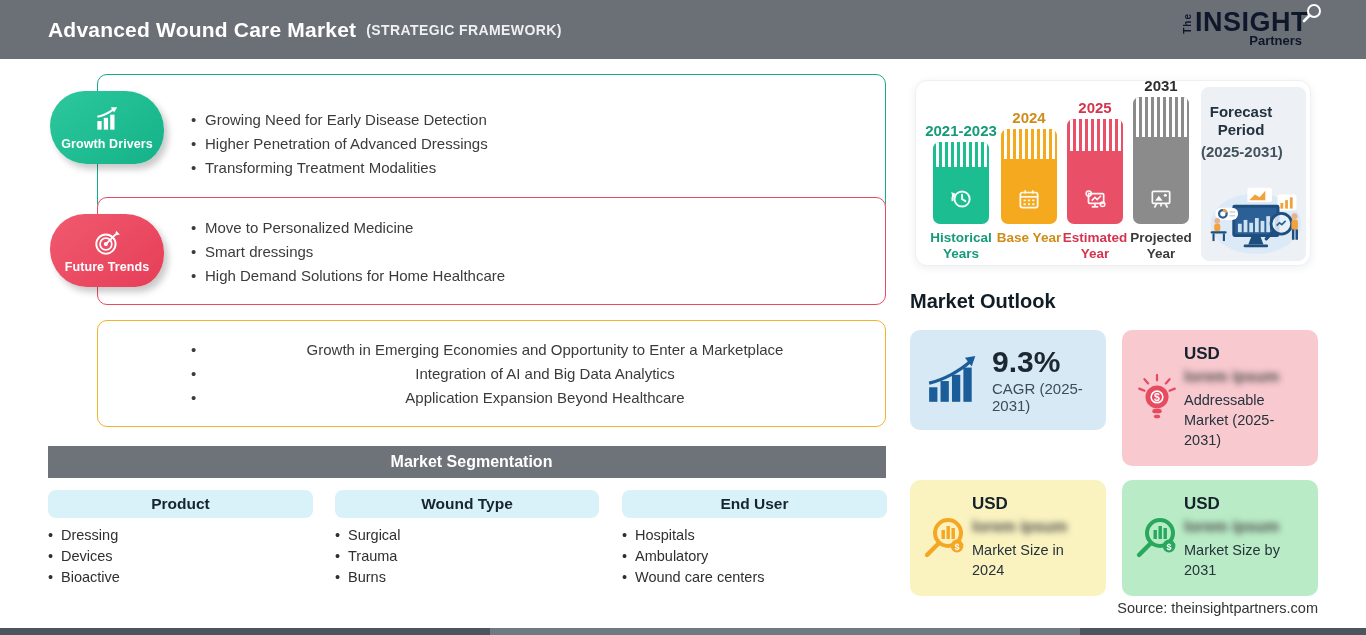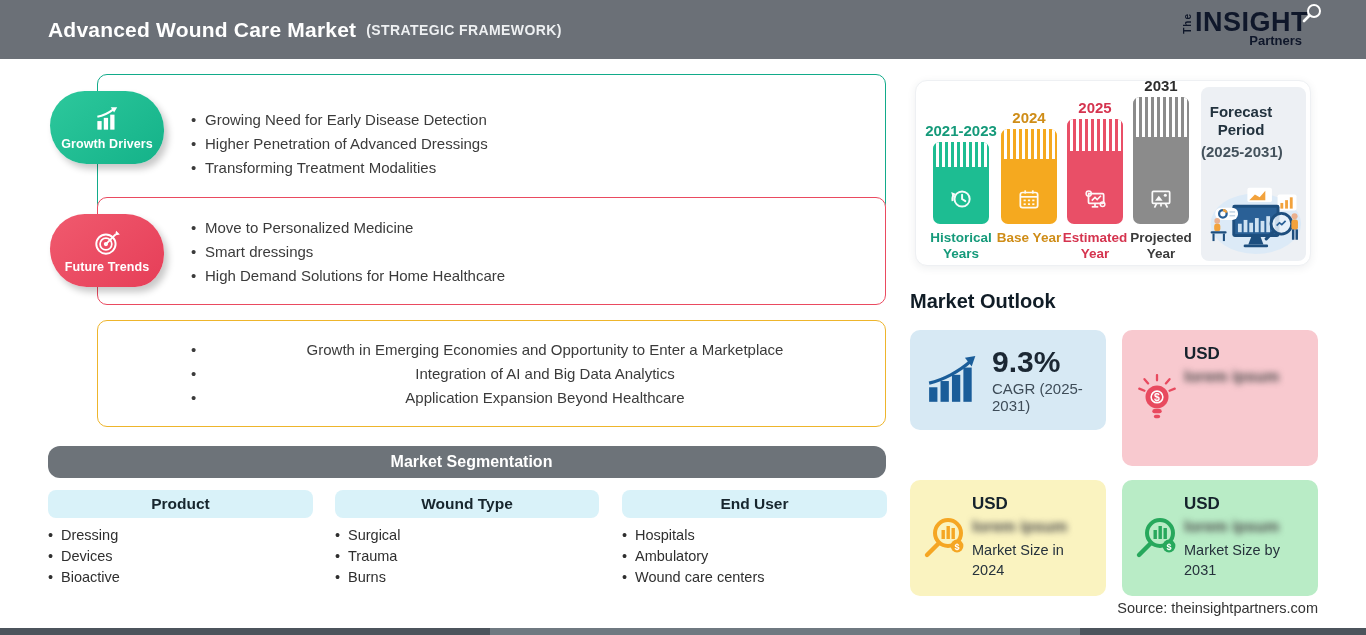--- a/index.html
+++ b/index.html
@@ -30,21 +30,21 @@
   .driver-pill { position:absolute; width:114px; height:73px; border-radius:36px 40px 30px 38px / 36px 40px 34px 40px;
                  display:flex; flex-direction:column; align-items:center; justify-content:center; gap:2px;
                  box-shadow:4px 5px 7px rgba(0,0,0,.22); z-index:3; }
   .pill0 { left:50px; top:91px;  background:linear-gradient(140deg,#2dc89c,#14b289); }
   .pill1 { left:50px; top:214px; background:linear-gradient(140deg,#f05a6e,#e63e58); }
   .pill2 { left:50px; top:337px; background:linear-gradient(140deg,#f8ae35,#f2980d); }
   .pill-icon { width:30px; height:30px; display:block; }
   .pill-label { color:#fff; font-size:12.5px; font-weight:700; letter-spacing:.1px; }
 
   
-  .seg-bar { position:absolute; left:48px; top:446px; width:838px; height:32px; background:#6d7379; border-radius:12px;
+  .seg-bar { position:absolute; left:48px; top:446px; width:838px; height:32px; background:#6d7379; border-radius:0;
              display:flex; align-items:center; justify-content:center; color:#fff; font-size:16px; font-weight:700;padding-left:9px; }
   .seg-chip { position:absolute; top:490px; height:28px; background:#d9f2f9; border-radius:8px;
               display:flex; align-items:center; justify-content:center; font-size:15.5px; font-weight:700; color:#17262e; }
   .chip0 { left:48px;  width:265px; }
   .chip1 { left:335px; width:264px; }
   .chip2 { left:622px; width:265px; }
   .seg-list { position:absolute; top:525px; list-style:none; width:280px; }
   .list0 { left:48px; } .list1 { left:335px; } .list2 { left:622px; }
   .seg-list li { position:relative; padding-left:13px; font-size:14.5px; color:#2f2f2f; line-height:21px; }
   .seg-list li::before { content:"•"; position:absolute; left:0; color:#2f2f2f; }
@@ -325,20 +325,21 @@
       <line x1="37" y1="14" x2="32" y2="16" stroke="#e84a5f" stroke-width="2.2" stroke-linecap="round"></line>
       <circle cx="20" cy="22" r="11" fill="#e84a5f"></circle>
       <circle cx="20" cy="22" r="5.6" fill="none" stroke="#ffffff" stroke-width="1.5"></circle>
       <text x="20" y="25.8" font-size="10" font-weight="bold" fill="#ffffff" text-anchor="middle" font-family="Liberation Sans, sans-serif">$</text>
       <rect x="15.5" y="33.6" width="9" height="4" rx="2" fill="#e84a5f"></rect>
       <rect x="17" y="39" width="6" height="3.4" rx="1.7" fill="#e84a5f"></rect>
     </svg>
     <div class="ol-text">
       <span class="ol-cur">USD</span>
       <span class="ol-blur">lorem ipsum</span>
+      <span class="ol-label">Addressable Market (2025-2031)</span>
     </div>
   </div>
 
   <div class="ol-card c-yellow">
     <svg class="ol-side-icon" viewBox="0 0 46 46">
       <circle cx="26" cy="18" r="13" fill="none" stroke="#f5a623" stroke-width="4"></circle>
       <rect x="19.5" y="15" width="3.4" height="9" fill="#f5a623"></rect>
       <rect x="24.5" y="11" width="3.4" height="13" fill="#f5a623"></rect>
       <rect x="29.5" y="13" width="3.4" height="11" fill="#f5a623"></rect>
       <line x1="16.5" y1="28.5" x2="5" y2="40" stroke="#f5a623" stroke-width="4.4" stroke-linecap="round"></line>

